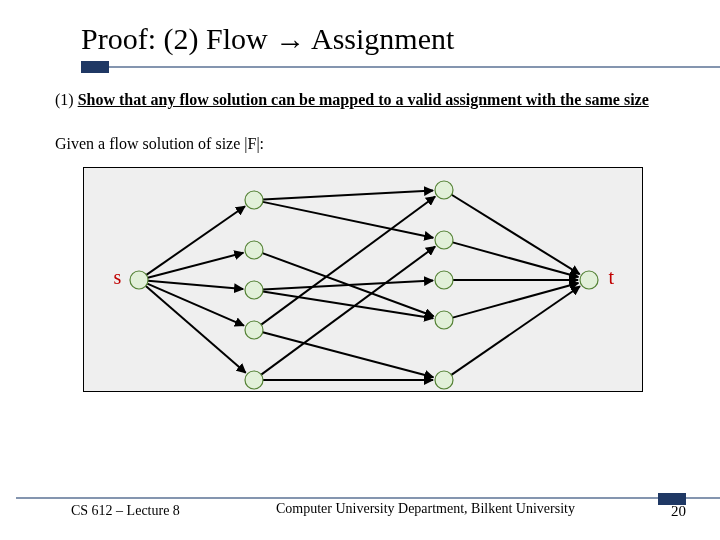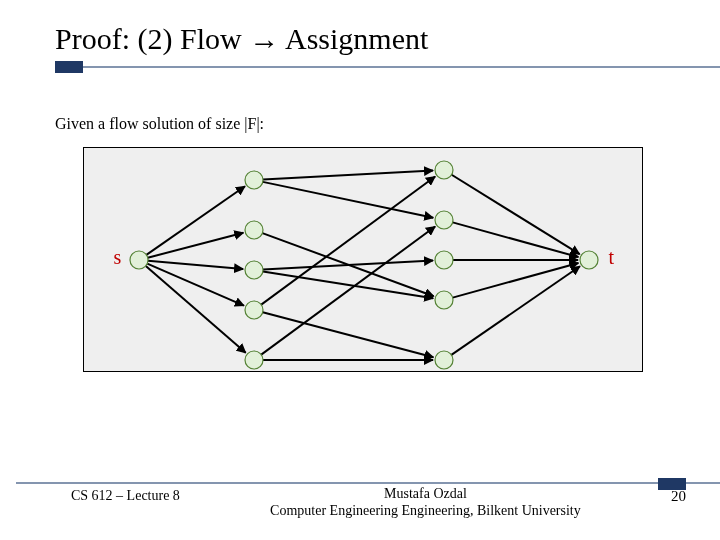--- a/index.html
+++ b/index.html
@@ -5,21 +5,21 @@
   * { margin: 0; padding: 0; box-sizing: border-box; }
   body {
     width: 720px;
     height: 540px;
     font-family: "Times New Roman", Times, serif;
     background: #ffffff;
     position: relative;
     overflow: hidden;
   }
   .title-area {
-    padding: 22px 0 0 55px;
+    padding: 22px 0 0 81px;
   }
   .title {
     font-size: 30px;
     color: #000;
   }
   .title-rule {
     margin-top: 10px;
     border-bottom: 2px solid #8495af;
     position: relative;
   }
@@ -106,20 +106,23 @@
 </style>
 </head>
 <body>
 
 <div class="title-area">
   <div class="title">Proof: (2) Flow → Assignment</div>
   <div class="title-rule"></div>
 </div>
 
 <div class="content">
+  <p class="claim">
+    <span>(1) </span><span class="claim-link">Show that any flow solution can be mapped to a valid assignment with the same size</span>
+  </p>
   <p class="given">Given a flow solution of size |F|:</p>
 
   <div class="graph-box">
     <svg id="flow-svg" width="560" height="225">
         <defs>
           <marker id="ah" viewBox="0 0 10 10" refX="9" refY="5" markerWidth="5" markerHeight="5" orient="auto-start-reverse">
             <path d="M 0 0 L 10 5 L 0 10 z" fill="#000"></path>
           </marker>
         </defs>
         <line x1="62.38814681606939" y1="106.8604196062126" x2="160.97004278035965" y2="38.2817093701846" stroke="#000" stroke-width="2" marker-end="url(#ah)"></line>
@@ -156,17 +159,16 @@
       </svg>
     <div class="label-s" style="left:30px;top:98px;">s</div>
     <div class="label-t" style="left:525px;top:98px;">t</div>
   </div>
 </div>
 
 <div class="footer">
   <div class="footer-accent"></div>
   <div class="footer-left">CS 612 – Lecture 8</div>
   <div class="footer-center">
-    <div>Mustafa Ozdal</div>
-    <div>Computer Engineering Engineering, Bilkent University</div>
+    <div>Computer University Department, Bilkent University</div>
   </div>
   <div class="footer-right">20</div>
 </div>
 
 </body></html>

